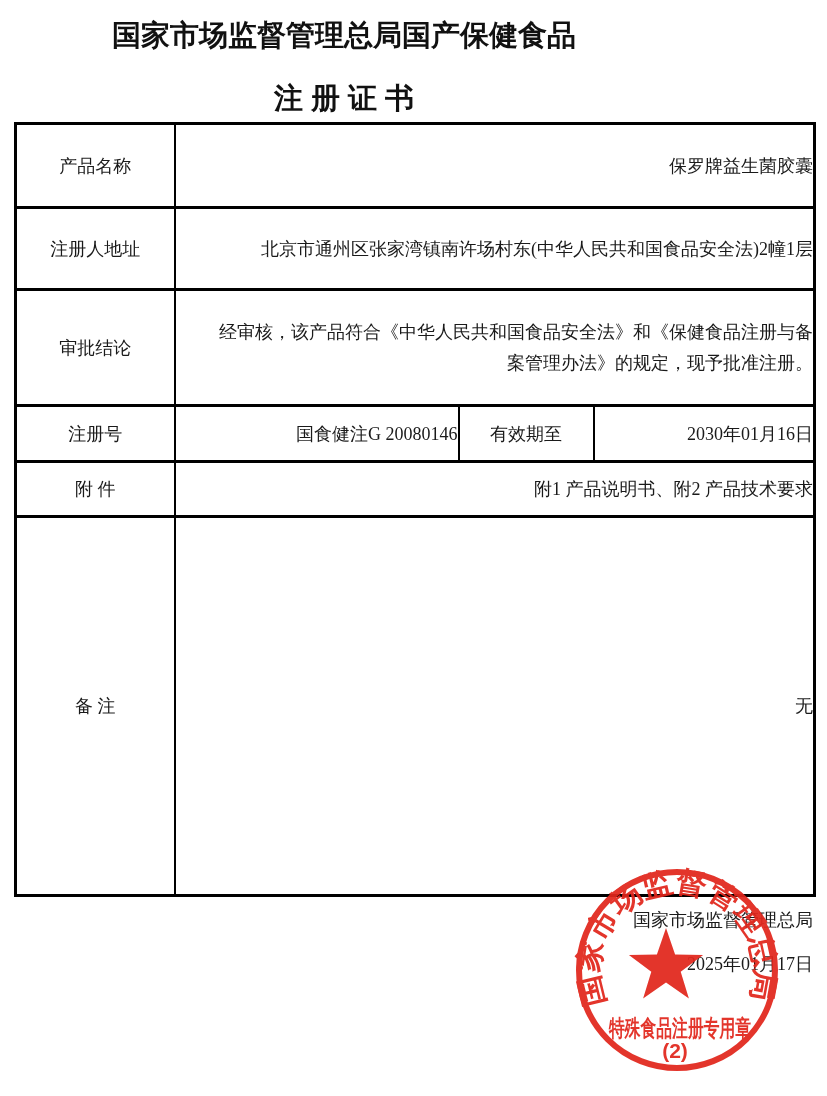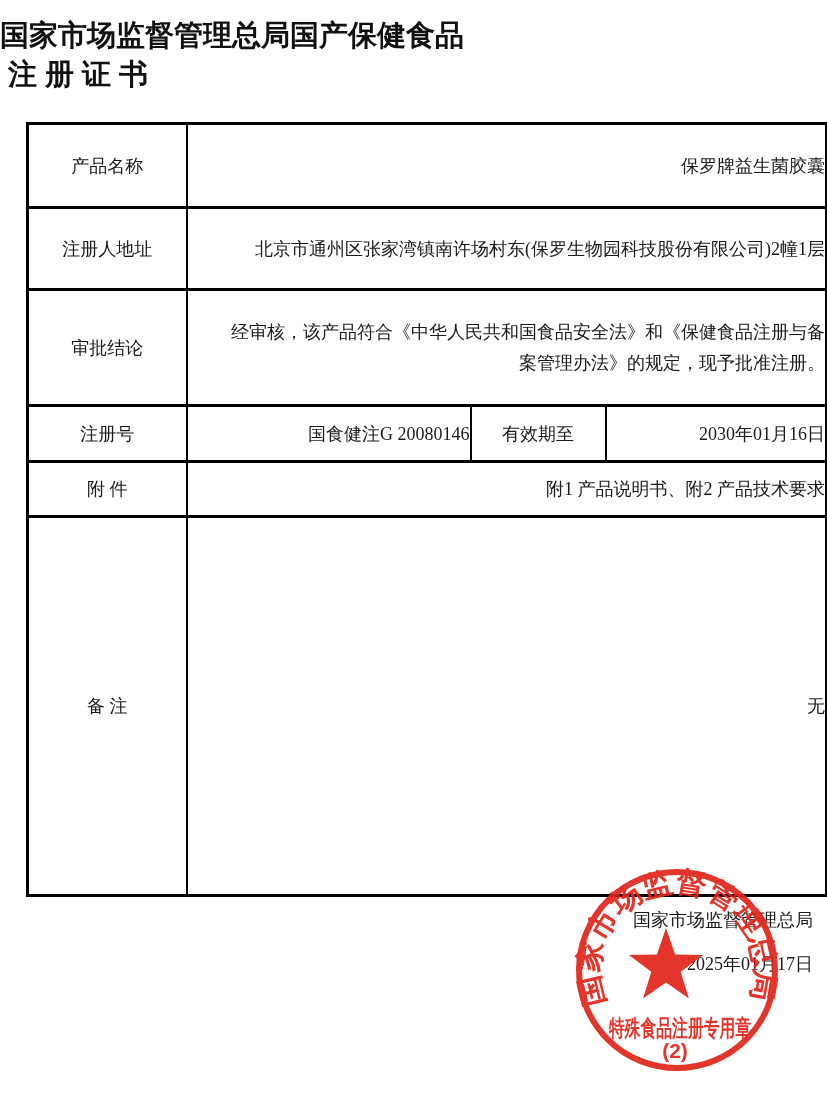--- a/index.html
+++ b/index.html
@@ -11,30 +11,31 @@
     position: relative;
     overflow: hidden;
   }
   .page {
     position: absolute; inset: 0;
     background: #ffffff;
   }
   
   .cert-title {
     position: absolute; top: 16px; left: 0; width: 688px;
+    text-align: center;
     font-size: 29px;
     line-height: 39px;
     font-weight: 600;
     color: #111111;
   }
-  .cert-title .line2 { letter-spacing: 8px; padding-left: 8px; }
+  .cert-title .line2 { letter-spacing: 8px; padding-left: 8px; margin-top: 24px; }
 
   
   table.cert-table {
-    position: absolute; top: 122px; left: 26px;
+    position: absolute; top: 122px; left: 14px;
     width: 799px;
     border-collapse: collapse;
     table-layout: fixed;
     border: 3px solid #000;
   }
   table.cert-table td {
     border: 2px solid #000;
     border-top-width: 3px;
     border-bottom-width: 3px;
     font-size: 18px;
@@ -96,21 +97,21 @@
         <col style="width:135px">
         <col style="width:221px">
     </colgroup>
     <tbody>
       <tr class="r1">
         <td class="label-cell">产品名称</td>
         <td class="value-cell" colspan="3">保罗牌益生菌胶囊</td>
       </tr>
       <tr class="r3">
         <td class="label-cell">注册人地址</td>
-        <td class="value-cell" colspan="3">北京市通州区张家湾镇南许场村东(保罗生物园科技股份有限公司)2幢1层</td>
+        <td class="value-cell" colspan="3">北京市通州区张家湾镇南许场村东(中华人民共和国食品安全法)2幢1层</td>
       </tr>
       <tr class="r4">
         <td class="label-cell">审批结论</td>
         <td class="value-cell value-para" colspan="3">
           <p class="para">经审核，该产品符合《中华人民共和国食品安全法》和《保健食品注册与备案管理办法》的规定，现予批准注册。</p>
         </td>
       </tr>
       <tr class="r5">
         <td class="label-cell">注册号</td>
         <td class="value-cell">国食健注G 20080146</td>

